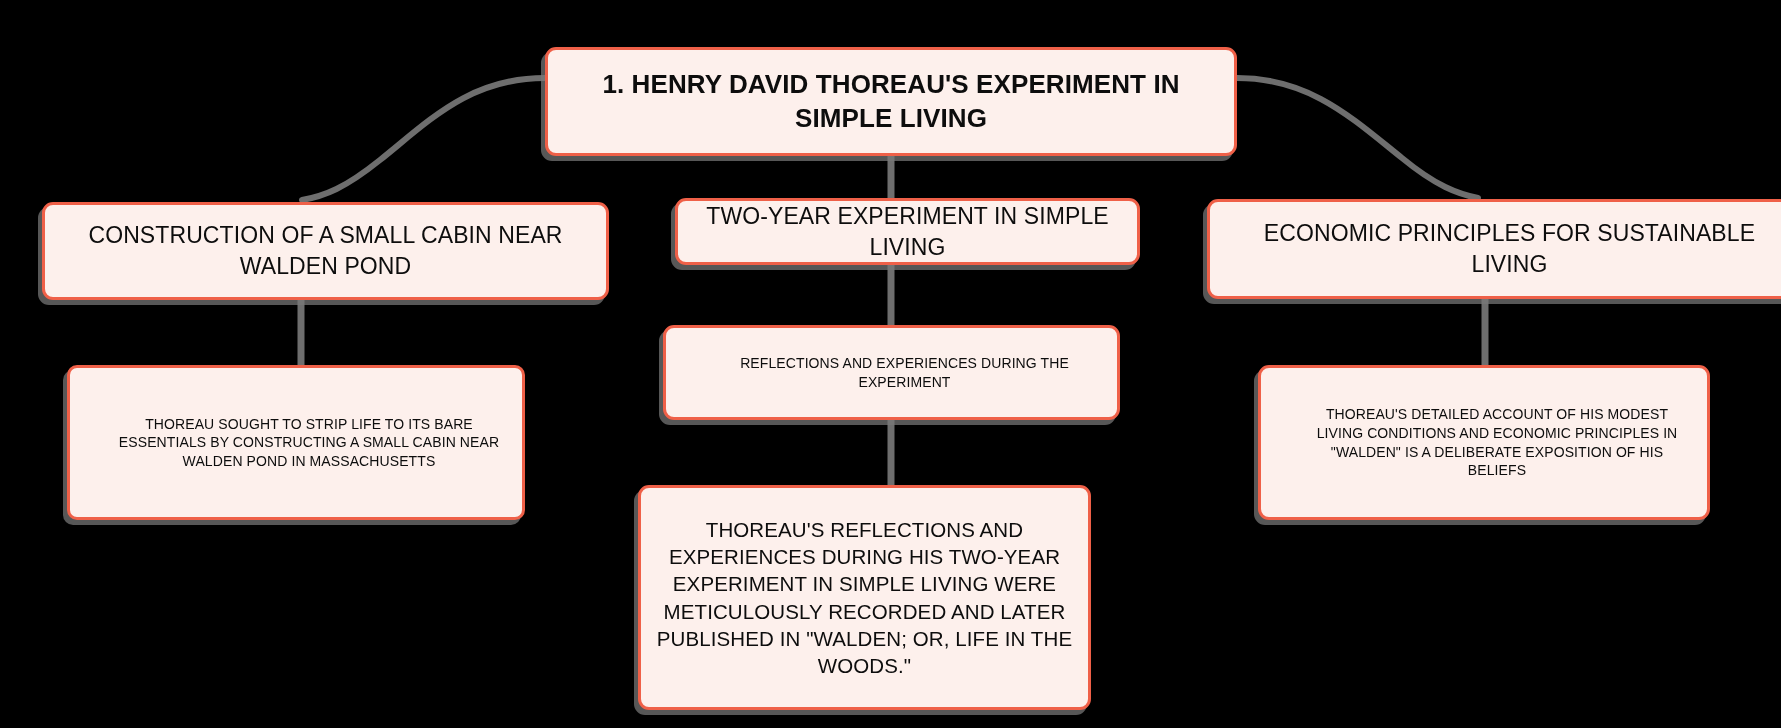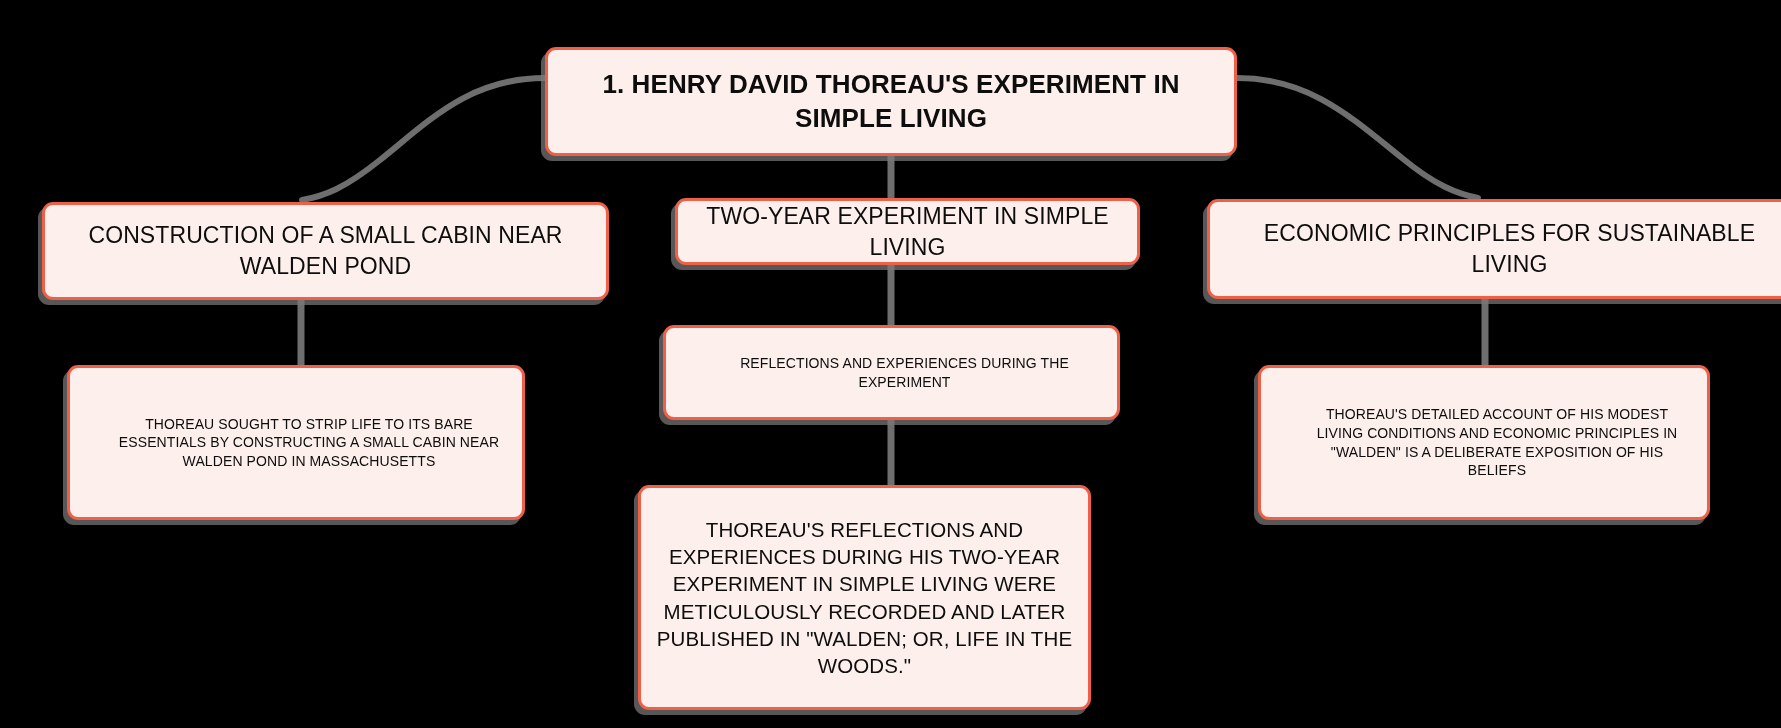--- a/index.html
+++ b/index.html
@@ -93,21 +93,21 @@
   </div>
 
   <div class="node node-l1" style="left: 675px; top: 198px; width: 465px; height: 67px;">
     <span class="node-text">TWO-YEAR EXPERIMENT IN SIMPLE LIVING</span>
   </div>
 
   <div class="node node-l1" style="left: 1207px; top: 199px; width: 605px; height: 100px;">
     <span class="node-text">ECONOMIC PRINCIPLES FOR SUSTAINABLE LIVING</span>
   </div>
 
-  <div class="node node-l2" style="left: 67px; top: 365px; width: 458px; height: 155px;">
+  <div class="node node-l2" style="left: 67px; top: 365px; width: 458px; height: 155px; border-radius: 10px;">
     <span class="node-text">THOREAU SOUGHT TO STRIP LIFE TO ITS BARE ESSENTIALS BY CONSTRUCTING A SMALL CABIN NEAR WALDEN POND IN MASSACHUSETTS</span>
   </div>
 
   <div class="node node-l2" style="left: 663px; top: 325px; width: 457px; height: 95px;">
     <span class="node-text">REFLECTIONS AND EXPERIENCES DURING THE EXPERIMENT</span>
   </div>
 
   <div class="node node-l2" style="left: 1258px; top: 365px; width: 452px; height: 155px; text-align: center;">
     <span class="node-text">THOREAU'S DETAILED ACCOUNT OF HIS MODEST LIVING CONDITIONS AND ECONOMIC PRINCIPLES IN "WALDEN" IS A DELIBERATE EXPOSITION OF HIS BELIEFS</span>
   </div>

